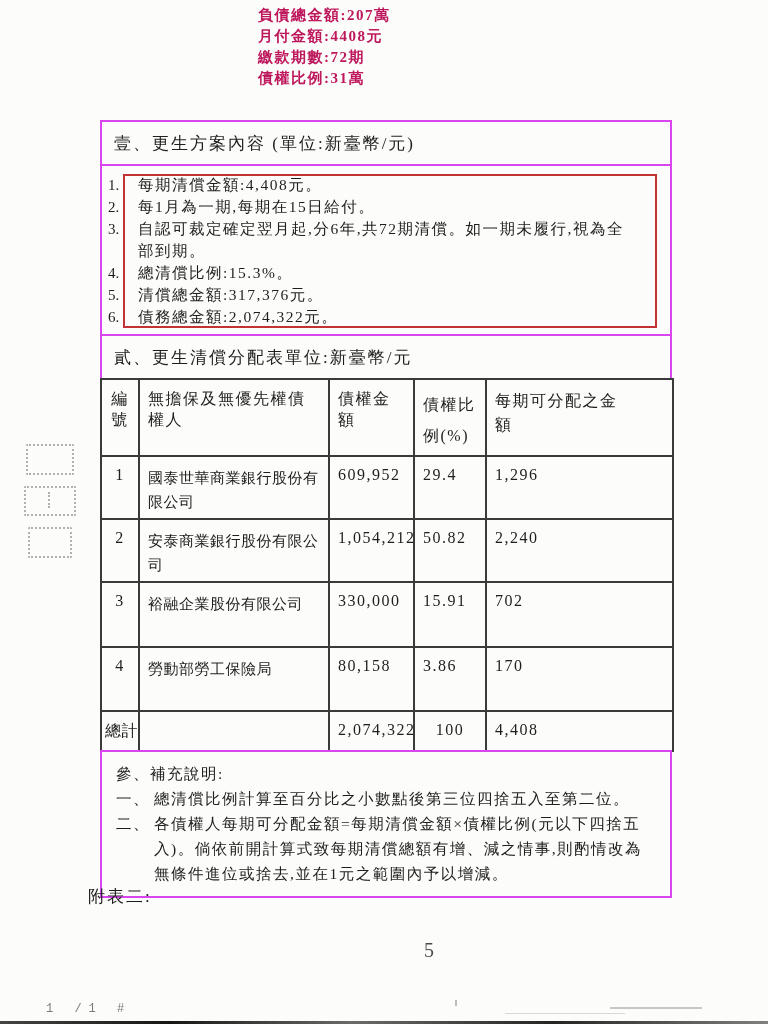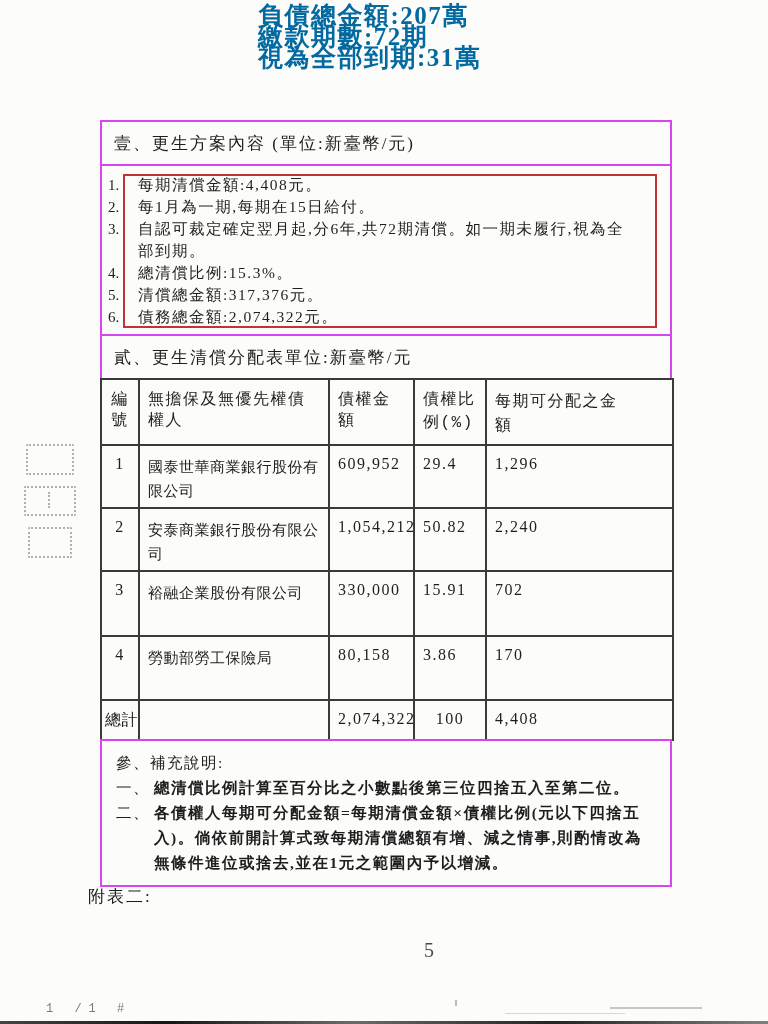--- a/index.html
+++ b/index.html
@@ -4,21 +4,21 @@
 <style>
   html,body{margin:0;padding:0;}
   .page{
     position:relative; width:768px; height:1024px; overflow:hidden;
     background:#fcfcfa; color:#1e1e1e;
     font-family:"Liberation Serif","DejaVu Serif",serif;
   }
   
   .red-summary{
     position:absolute; left:258px; top:5px;
-    color:#0369a1; font-weight:bold; font-size:25px; line-height:21px;
+    color:#be185d; font-weight:bold; font-size:15px; line-height:21px;
     letter-spacing:1.5px; white-space:nowrap;
   }
   
   .doc{position:absolute; left:100px; top:120px; width:572px;}
   .box{border:2px solid #d946ef; box-sizing:border-box; background:transparent;}
   .box + .box{margin-top:-2px;}
   .header-box{padding:10px 12px 9px; font-size:17px; letter-spacing:2px;}
   
   .items-box{position:relative; padding:8px 14px 6px 2px;}
   .red-frame{position:absolute; left:21px; top:8px; right:13px; bottom:6px;
@@ -27,29 +27,29 @@
   .item .num{flex:none; width:24px; padding-left:4px; font-size:15px;}
   .item .txt{flex:1; padding:0 18px 0 6px; letter-spacing:1.5px;}
   
   table{border-collapse:collapse; width:572px; table-layout:fixed;}
   td,th{border:2px solid #3a3a3a; vertical-align:top; padding:9px 8px 4px;
     font-size:16px; font-weight:normal; text-align:left; letter-spacing:1.5px;
     overflow:hidden;}
   th.c-id, td.c-id{text-align:center; padding-left:2px; padding-right:2px;}
   td.creditor{font-size:15px; letter-spacing:0.5px; line-height:24px;}
   .hdr-wrap{display:inline-block; max-width:132px; line-height:24px;}
-  .hdr-wrap2{display:inline-block; max-width:60px; line-height:23px;font-family:Liberation Mono, monospace;}
+  .hdr-wrap2{display:inline-block; max-width:60px; line-height:31px;}
   tr.h-head{height:66px;} tr.h-r1{height:62px;} tr.h-r2{height:63px;}
   tr.h-r3{height:65px;} tr.h-r4{height:64px;} tr.h-tot{height:40px;}
   td.total-label{white-space:nowrap; letter-spacing:0.5px; padding-left:3px;}
   
   .notes-box{padding:9px 14px 10px; font-size:15.5px; line-height:25px; letter-spacing:1.5px;}
   .note{display:flex;}
   .note .nnum{flex:none; width:38px;}
-  .note .ntxt{flex:1;font-weight:bold;}
+  .note .ntxt{flex:1;}
   
   .attachment{position:absolute; left:88px; top:885px; font-size:17px; letter-spacing:2px;}
   .page-num{position:absolute; left:424px; top:939px; font-size:20px; color:#4a4a4a;}
   .corner-marks{position:absolute; left:14px; top:1002px; font-size:12px; color:#7a7a7a;
     letter-spacing:7px; font-family:"Liberation Mono","DejaVu Sans Mono",monospace;margin-left:32px;}
   
   .stamp{position:absolute; left:24px; top:444px; width:52px; opacity:0.45;}
   .stamp .s{border:2px dotted #555; border-radius:2px; margin-bottom:11px;}
   .stamp .s1{width:44px; height:27px; margin-left:2px;}
   .stamp .s2{width:48px; height:26px; border-style:dotted; position:relative;}
@@ -63,22 +63,23 @@
   .bottom-shadow{position:absolute; left:0; bottom:0; width:100%; height:3px;
     background:linear-gradient(90deg,#454545 0%,#161616 22%,#6b6b6b 46%,#242424 72%,#808080 100%);}
 </style>
 </head>
 <body>
 
 <div class="page">
 
   <div class="red-summary">
     <div>負債總金額:207萬</div>
+    <div>月付金額:4408元</div>
     <div>繳款期數:72期</div>
-    <div>視為全部到期:31萬</div>
+    <div>債權比例:31萬</div>
   </div>
 
   <div class="doc">
 
     <div class="box header-box">壹、更生方案內容 (單位:新臺幣/元)</div>
 
     <div class="box items-box">
       <div class="red-frame"></div>
       <div class="item">
         <span class="num">1.</span>

